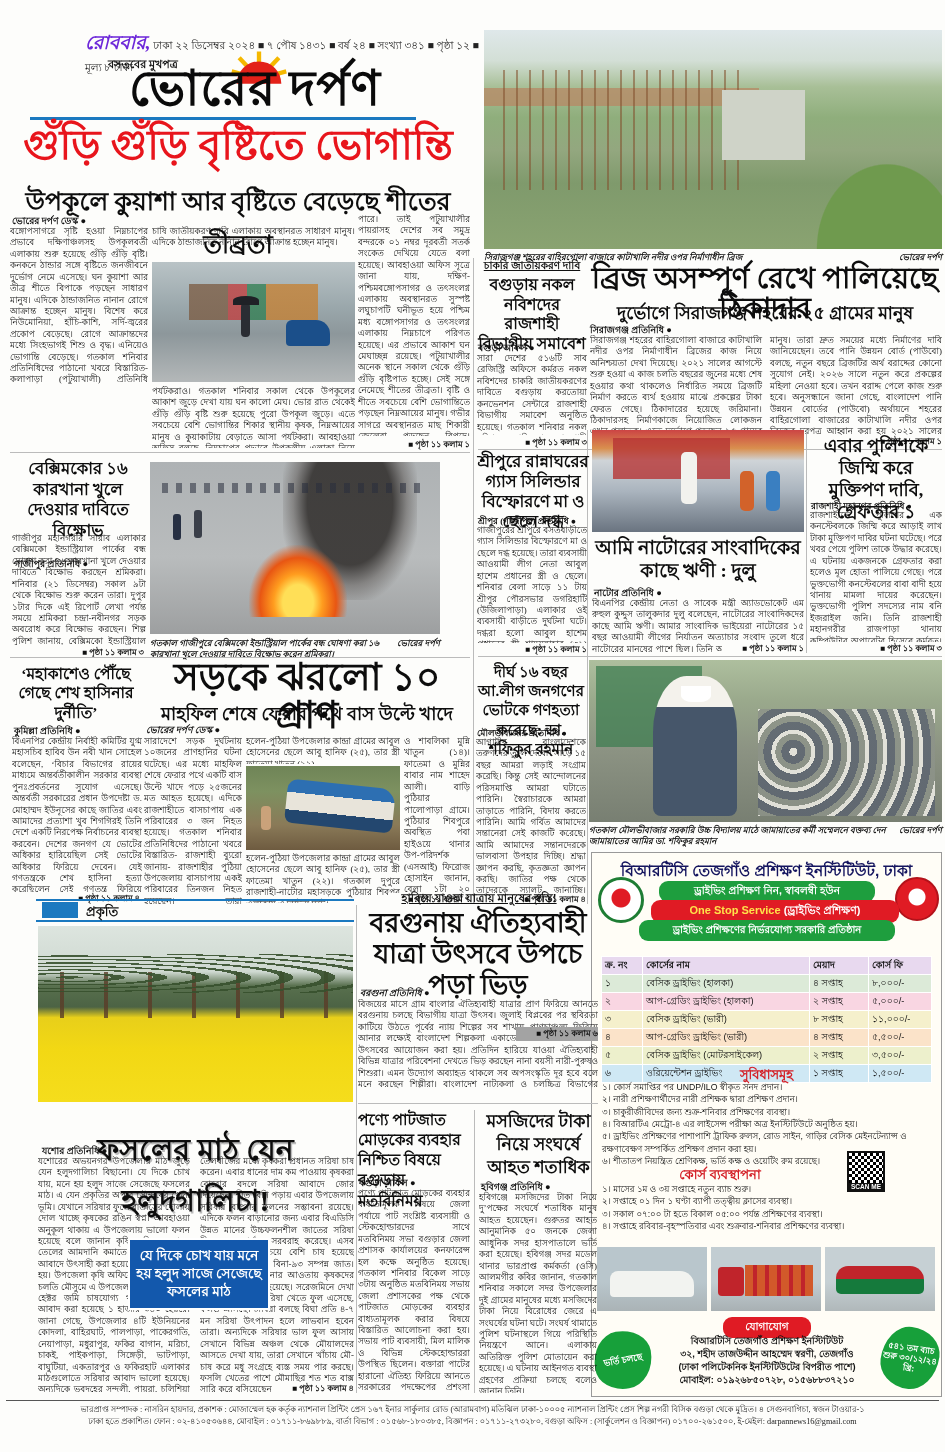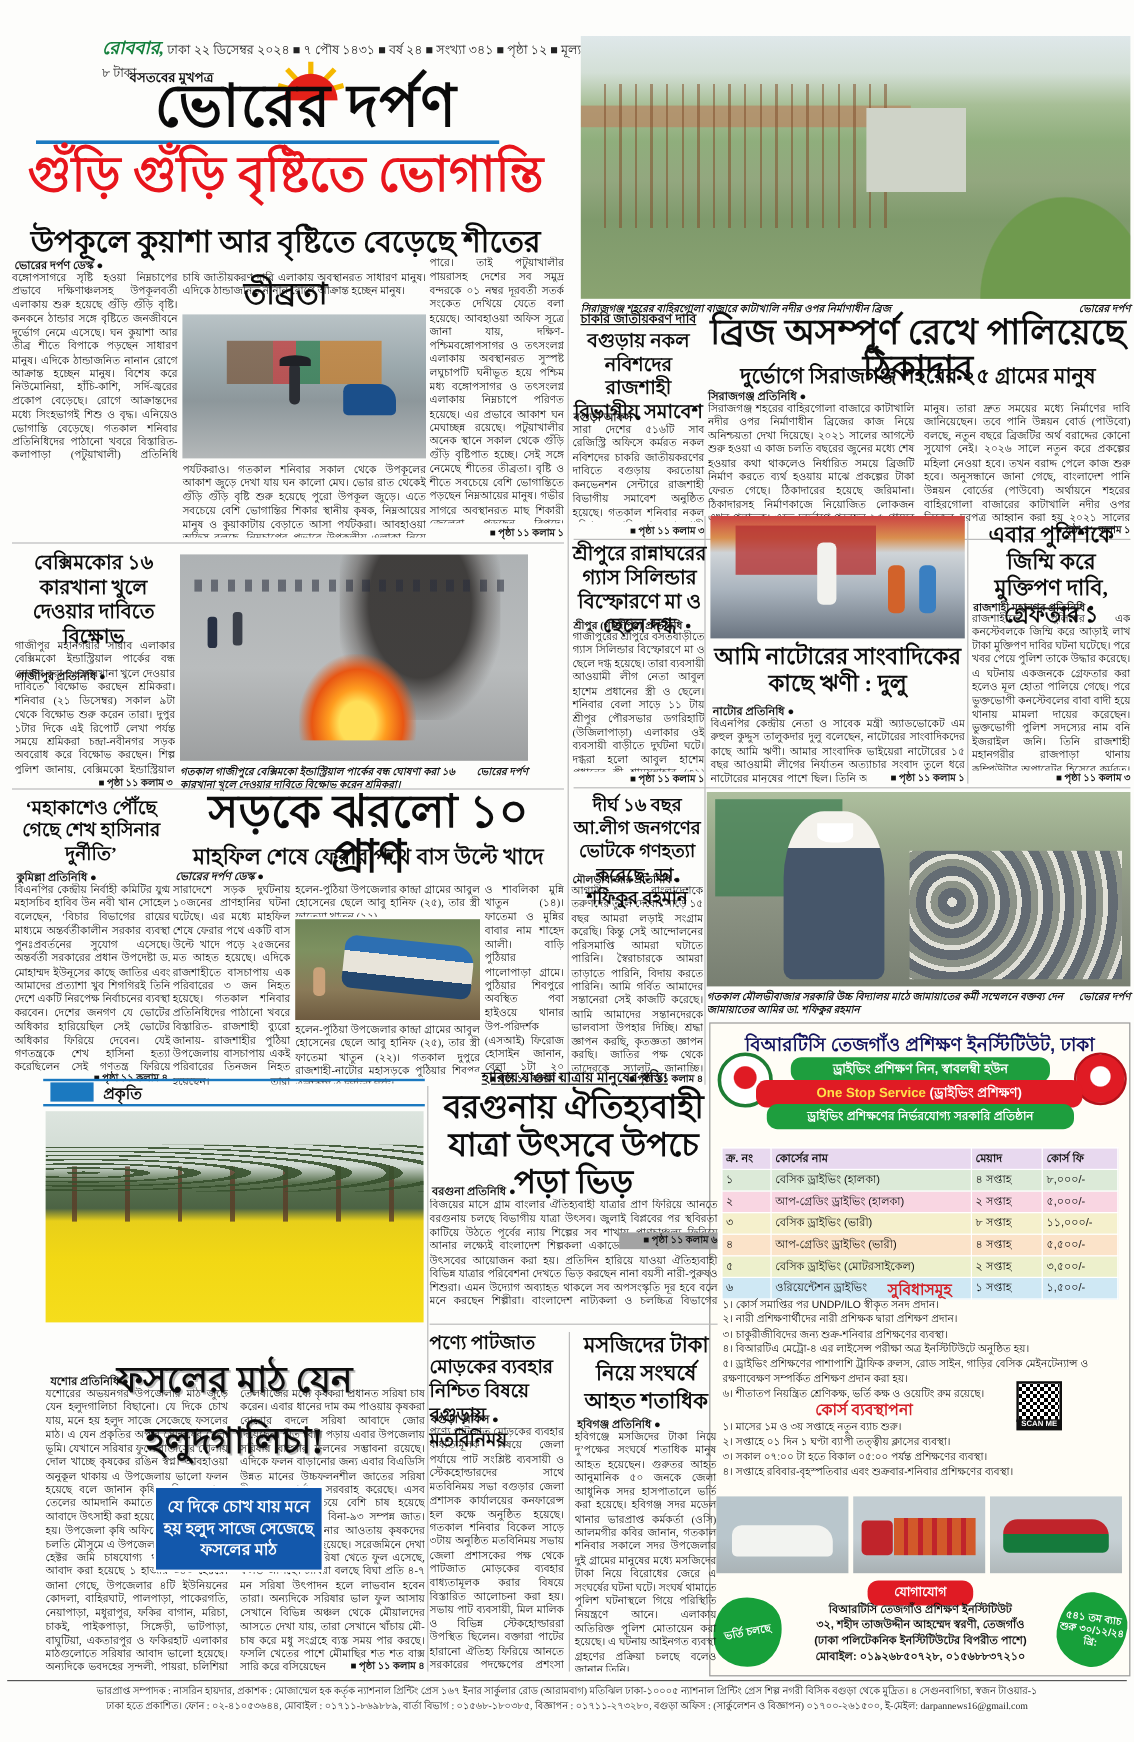--- a/index.html
+++ b/index.html
@@ -12,21 +12,21 @@
   .hl{font-weight:800;color:#0d0d0d;}
   .center{text-align:center;}
   .hr{background:#bbb;height:1px;}
   .vr{background:#bbb;width:1px;}
   .photo{background:#c9ccc9;overflow:hidden;}
   .cap{font-size:8.6px;font-weight:bold;line-height:1.25;}
   .cap .credit{float:right;font-weight:bold;}
   .kicker{font-weight:800;text-decoration:underline;}
   
   .dateline{font-size:10.5px;color:#222;}
-  .dateline .day{color:#15803d;font-weight:800;font-style:italic;font-size:15px;}
+  .dateline .day{color:#6d28d9;font-weight:800;font-style:italic;font-size:19px;}
   .masthead-title{font-size:49px;font-weight:900;letter-spacing:1px;line-height:1;color:#0a0a0a;}
   .bluebar{background:#1b79c0;}
   .mainhead{font-size:41px;font-weight:800;color:#e8151c;line-height:1.03;}
   .mainsub{font-size:25px;font-weight:800;color:#0d0d0d;}
   
   .ad{border:1px solid #999;background:#fffdf6;font-family:"Liberation Sans","DejaVu Sans",sans-serif;}
   .ad-title{font-size:15.5px;font-weight:800;color:#14145e;}
   .pill{border-radius:9px;color:#fff;font-weight:bold;text-align:center;}
   .pill.green{background:#1e9e3e;font-size:10.5px;}
   .pill.red{background:#e01b24;font-size:11px;}
@@ -190,21 +190,21 @@
   <div class="abs cap" style="left:589px;top:825px;width:353px;font-style:italic;">
     <span class="credit">ভোরের দর্পণ</span>
     <span>গতকাল মৌলভীবাজার সরকারি উচ্চ বিদ্যালয় মাঠে জামায়াতের কর্মী সম্মেলনে বক্তব্য দেন জামায়াতের আমির ডা. শফিকুর রহমান</span>
   </div>
 
   <div class="abs ad" style="left:591px;top:852px;width:349px;height:543px;">
     <div class="abs ad-title center" style="left:8px;top:6px;width:333px;">বিআরটিসি তেজগাঁও প্রশিক্ষণ ইনস্টিটিউট, ঢাকা</div>
     <div class="abs" style="left:6px;top:24px;width:40px;height:40px;border-radius:50%;border:3px solid #1e7d34;background:radial-gradient(circle at 50% 45%,#e01b24 0 9px,#fff 10px 100%);"></div>
     <div class="abs" style="left:303px;top:24px;width:40px;height:40px;border-radius:50%;background:radial-gradient(circle at 50% 45%,#fff 0 8px,#e01b24 9px 100%);border:2px solid #b3121a;"></div>
     <div class="abs pill green" style="left:67px;top:28px;width:216px;padding:2px 0;">ড্রাইভিং প্রশিক্ষণ নিন, স্বাবলম্বী হউন</div>
-    <div class="abs pill red" style="left:38px;top:47px;width:248px;padding:2px 12px;">
+    <div class="abs pill red" style="left:59px;top:47px;width:248px;padding:2px 0;">
       <span class="en">One Stop Service</span>
       <span>(ড্রাইভিং প্রশিক্ষণ)</span>
     </div>
     <div class="abs pill green" style="left:47px;top:67px;width:256px;padding:2px 0;font-size:10px;">ড্রাইভিং প্রশিক্ষণের নির্ভরযোগ্য সরকারি প্রতিষ্ঠান</div>
     <table class="ad-table abs" style="left:9px;top:103px;width:331px;">
       <tbody>
           <tr>
         <th style="width:34px;">ক্র. নং</th>
         <th>কোর্সের নাম</th>
         <th style="width:52px;">মেয়াদ</th>
@@ -295,21 +295,21 @@
   </div>
   <div class="abs hl center" style="left:38px;top:1106px;width:315px;font-size:30px;text-shadow:1.5px 1.5px 0 #bbb;margin-top:20px;">ফসলের মাঠ যেন হলুদগালিচা!</div>
   <div class="abs byline" style="left:42px;top:1144px;">যশোর প্রতিনিধি ●</div>
   <div class="abs j" style="left:38px;top:1156px;width:152px;height:236px;">যশোরের অভয়নগর উপজেলার মাঠ জুড়ে যেন হলুদগালিচা বিছানো। যে দিকে চোখ যায়, মনে হয় হলুদ সাজে সেজেছে ফসলের মাঠ। এ যেন প্রকৃতির অপার সৌন্দর্যের খেলা ভূমি। যেখানে সরিষার ফুলে বাতাসের দোলায় দোল খাচ্ছে কৃষকের রঙিন স্বপ্ন। আবহাওয়া অনুকূল থাকায় এ উপজেলায় ভালো ফলন হয়েছে বলে জানান কৃষি অফিস। ভোজ্য তেলের আমদানি কমাতে চাষিদের সরিষার আবাদে উৎসাহী করা হয়েছে বলেও জানানো হয়। উপজেলা কৃষি অফিসের তথ্য অনুযায়ী, চলতি মৌসুমে এ উপজেলায় ১ হাজার ৩৬০ হেক্টর জমি চাষযোগ্য থাকলেও সরিষার আবাদ করা হয়েছে ১ হাজার ৩৪০ হেক্টরে। জানা গেছে, উপজেলার ৪টি ইউনিয়নের কোদলা, বাহিরঘাট, পালপাড়া, পাকেরগতি, নেয়াপাড়া, মধুরাপুর, ফকির বাগান, মরিচা, চাকই, পাইকপাড়া, সিঙ্গেড়ী, ভাটপাড়া, বাঘুটিয়া, একতারপুর ও ফকিরহাট এলাকার মাঠগুলোতে সরিষার আবাদ ভালো হয়েছে। অন্যদিকে ভবদহের সুন্দলী, পায়রা, চলিশিয়া ও প্রেমবাগ ইউনিয়ন এলাকায় জলাবদ্ধতা থাকার কারণে সরিষার আবাদ তেমন হয়নি। উপজেলা কৃষি সম্প্রসারণ অধিদপ্তর সূত্রে জানা গেছে, বিভিন্ন ধরনের</div>
   <div class="abs j" style="left:200px;top:1156px;width:154px;height:236px;">তেলবীজের মধ্যে কৃষকরা প্রধানত সরিষা চাষ করেন। এবার ধানের দাম কম পাওয়ায় কৃষকরা বোরোর বদলে সরিষা আবাদে জোর দিয়েছেন। শীত বেশি পড়ায় এবার উপজেলায় সরিষার বাম্পার ফলনের সম্ভাবনা রয়েছে। এদিকে ফলন বাড়ানোর জন্য এবার বিএডিসি উন্নত মানের উচ্চফলনশীল জাতের সরিষা বীজ কৃষক পর্যায়ে সরবরাহ করেছে। এসব বীজের মধ্যে সবচেয়ে বেশি চাষ হয়েছে বারি-১৪, ১৫, ১৭, বিনা-৯৩ সম্পন্ন জাত। এছাড়া কৃষি প্রণোদনার আওতায় কৃষকদের সারও বিতরণ করা হয়েছে। সরেজমিনে দেখা যায়, বেশির ভাগ সরিষা খেতে ফুল এসেছে, ফলও আসছে। চাষিরা বলছে বিঘা প্রতি ৪-৭ মন সরিষা উৎপাদন হলে লাভবান হবেন তারা। অন্যদিকে সরিষার ভাল ফুল আসায় সেখানে বিভিন্ন অঞ্চল থেকে মৌয়ালদের আসতে দেখা যায়, তারা সেখানে খাঁচায় মৌ-চাষ করে মধু সংগ্রহে ব্যস্ত সময় পার করছে। ফসলি খেতের পাশে মৌমাছির শত শত বাক্স সারি করে বসিয়েছেন মৌয়ালরা। ওই সব বাক্স থেকে হাজার হাজার মৌমাছি উড়ে গিয়ে সরিষা ফুলের মাঠ থেকে মধু সংগ্রহ করছে। উপজেলা কৃষি কর্মকর্তা</div>
   <div class="abs quotebox" style="left:130px;top:1240px;width:130px;height:60px;">যে দিকে চোখ যায় মনে হয় হলুদ সাজে সেজেছে ফসলের মাঠ</div>
   <div class="abs jump" style="left:272px;top:1382px;width:82px;background:#fdfdfb;">■ পৃষ্ঠা ১১ কলাম ৪</div>
 
   <div class="abs kicker center" style="left:360px;top:890px;width:238px;font-size:11.5px;">হারিয়ে যাওয়া যাত্রায় মানুষের স্বস্তি!</div>
   <div class="abs hl center" style="left:358px;top:908px;width:240px;font-size:27px;line-height:1.15;">বরগুনায় ঐতিহ্যবাহী যাত্রা উৎসবে উপচে পড়া ভিড়</div>
-  <div class="abs byline" style="left:360px;top:986px;">বরগুনা প্রতিনিধি ●</div>
+  <div class="abs byline" style="left:360px;top:986px;font-style:italic;">বরগুনা প্রতিনিধি ●</div>
   <div class="abs j" style="left:358px;top:999px;width:240px;height:90px;">বিজয়ের মাসে গ্রাম বাংলার ঐতিহ্যবাহী যাত্রার প্রাণ ফিরিয়ে আনতে বরগুনায় চলছে বিভাগীয় যাত্রা উৎসব। জুলাই বিপ্লবের পর স্থবিরতা কাটিয়ে উঠতে পূর্বের ন্যায় শিল্পের সব শাখায় প্রাণচাঞ্চল্য ফিরিয়ে আনার লক্ষ্যেই বাংলাদেশ শিল্পকলা একাডেমির উদ্যোগে এ যাত্রা উৎসবের আয়োজন করা হয়। প্রতিদিন হারিয়ে যাওয়া ঐতিহ্যবাহী বিভিন্ন যাত্রার পরিবেশনা দেখতে ভিড় করছেন নানা বয়সী নারী-পুরুষও শিশুরা। এমন উদ্যোগ অব্যাহত থাকলে সব অপসংস্কৃতি দূর হবে বলে মনে করছেন শিল্পীরা। বাংলাদেশ নাট্যকলা ও চলচ্চিত্র বিভাগের আয়োজনে এ উৎসবটি গত ১৭ ডিসেম্বর থেকে বরগুনার বিসিক শিল্পনগরীর মাঠে শুরু হয়েছে। প্রতিদিন রাত ৮টা থেকে ১১টা পর্যন্ত সবার জন্য উন্মুক্ত। উৎসব চলবে আগামী ২৩ ডিসেম্বর পর্যন্ত। যদি তুমি ভয় পাও, তবে তুমি শেষ; যদি তুমি রুখে দাঁড়াও, তবেই বাংলাদেশ এই শ্লোগানকে সামনে রেখে শুরু হওয়া যাত্রা উৎসবের সাতদিনে শাহী তলোয়ার, নবাব সিরাজ উদদৌলা, দেবী সুলতানা, আঁধারের মুসাফির, আপন দুশমন, গুনাইবিবি, এজিদ বধ জয়নাল উদ্ধার ও সাতটি যাত্রাপালা পরিবেশনা করা হবে। প্রতিদিন নারী-পুরুষও শিশুদের উপস্থিতিতে</div>
   <div class="abs jump" style="left:516px;top:1027px;width:82px;background:#a3a3a3;">■ পৃষ্ঠা ১১ কলাম ৬</div>
   <div class="abs hr" style="left:358px;top:1103px;width:240px;"></div>
   <div class="abs vr" style="left:356px;top:905px;height:488px;"></div>
   <div class="abs vr" style="left:474px;top:1110px;height:283px;"></div>
 
   <div class="abs hl" style="left:358px;top:1110px;width:114px;font-size:15.5px;line-height:1.3;">পণ্যে পাটজাত মোড়কের ব্যবহার নিশ্চিত বিষয়ে বগুড়ায় মতবিনিময়</div>
   <div class="abs byline" style="left:359px;top:1176px;">বগুড়া অফিস ●</div>
   <div class="abs j" style="left:358px;top:1188px;width:112px;height:205px;">পণ্যে পাটজাত মোড়কের ব্যবহার বাধ্যতামূলক বিষয়ে জেলা পর্যায়ে পাট সংশ্লিষ্ট ব্যবসায়ী ও স্টেকহোল্ডারদের সাথে মতবিনিময় সভা বগুড়ার জেলা প্রশাসক কার্যালয়ের কনফারেন্স হল কক্ষে অনুষ্ঠিত হয়েছে। গতকাল শনিবার বিকেল সাড়ে ৩টায় অনুষ্ঠিত মতবিনিময় সভায় জেলা প্রশাসকের পক্ষ থেকে পাটজাত মোড়কের ব্যবহার বাধ্যতামূলক করার বিষয়ে বিস্তারিত আলোচনা করা হয়। সভায় পাট ব্যবসায়ী, মিল মালিক ও বিভিন্ন স্টেকহোল্ডাররা উপস্থিত ছিলেন। বক্তারা পাটের হারানো ঐতিহ্য ফিরিয়ে আনতে সরকারের পদক্ষেপের প্রশংসা করেন এবং পণ্যে পাটজাত মোড়কের ব্যবহার নিশ্চিত করার আহ্বান জানান।</div>
 

